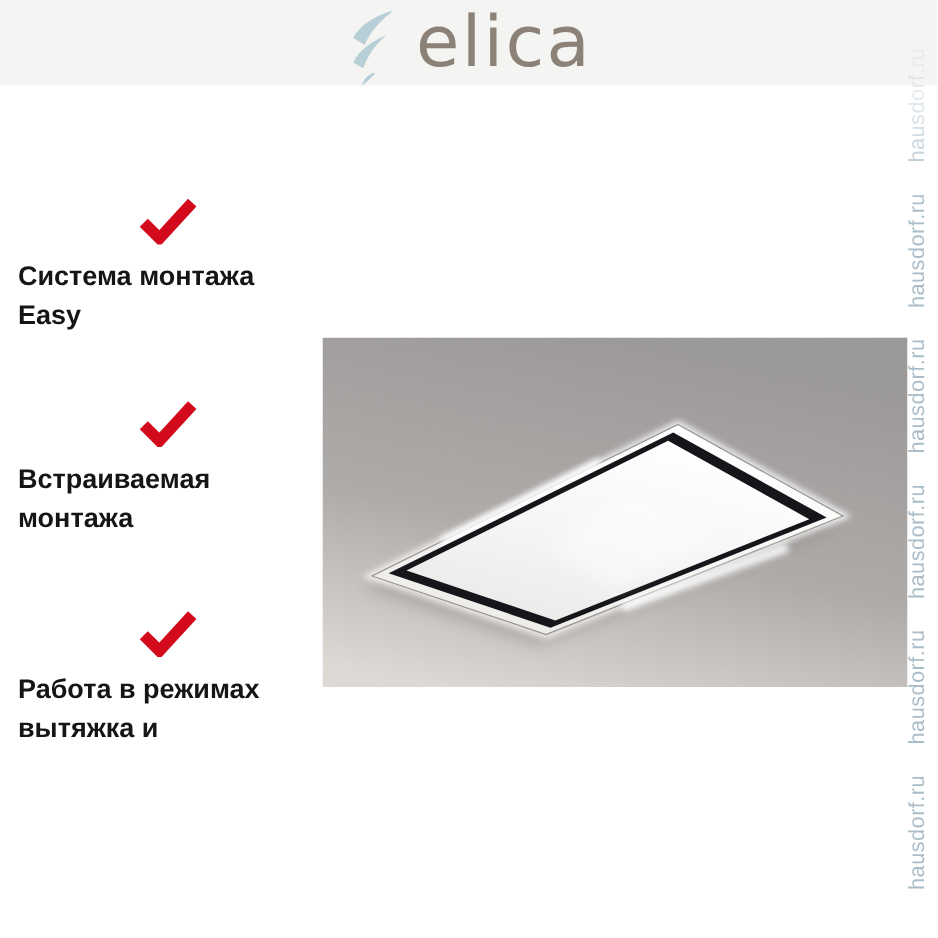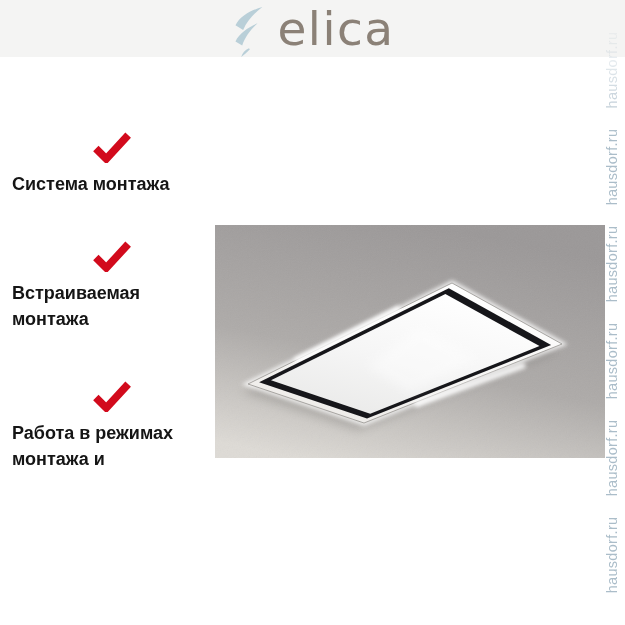--- a/index.html
+++ b/index.html
@@ -62,40 +62,41 @@
   </header>
 
   <aside class="features" style="color: rgb(21, 21, 21);">
 
     <div class="feature">
       <svg class="check" width="38" height="31" viewBox="0 0 40 32">
         <polyline points="3,17 14,28 37,3" fill="none" stroke="#d20a1c" stroke-width="8"></polyline>
       </svg>
       <div class="feature-text">
         <div>Система монтажа</div>
+        <div>Easy</div>
       </div>
     </div>
 
     <div class="feature">
       <svg class="check" width="38" height="31" viewBox="0 0 40 32">
         <polyline points="3,17 14,28 37,3" fill="none" stroke="#d20a1c" stroke-width="8"></polyline>
       </svg>
       <div class="feature-text">
         <div>Встраиваемая</div>
         <div>монтажа</div>
       </div>
     </div>
 
     <div class="feature">
       <svg class="check" width="38" height="31" viewBox="0 0 40 32">
         <polyline points="3,17 14,28 37,3" fill="none" stroke="#d20a1c" stroke-width="8"></polyline>
       </svg>
       <div class="feature-text">
         <div>Работа в режимах</div>
-        <div>монтажа и</div>
+        <div>вытяжка и</div>
       </div>
     </div>
 
   </aside>
 
   <figure class="photo">
     <svg width="390" height="233" viewBox="0 0 390 233">
       <defs>
         <linearGradient id="ceil" x1="0.55" y1="0" x2="0.2" y2="1">
           <stop offset="0" stop-color="#9b9898"></stop>

